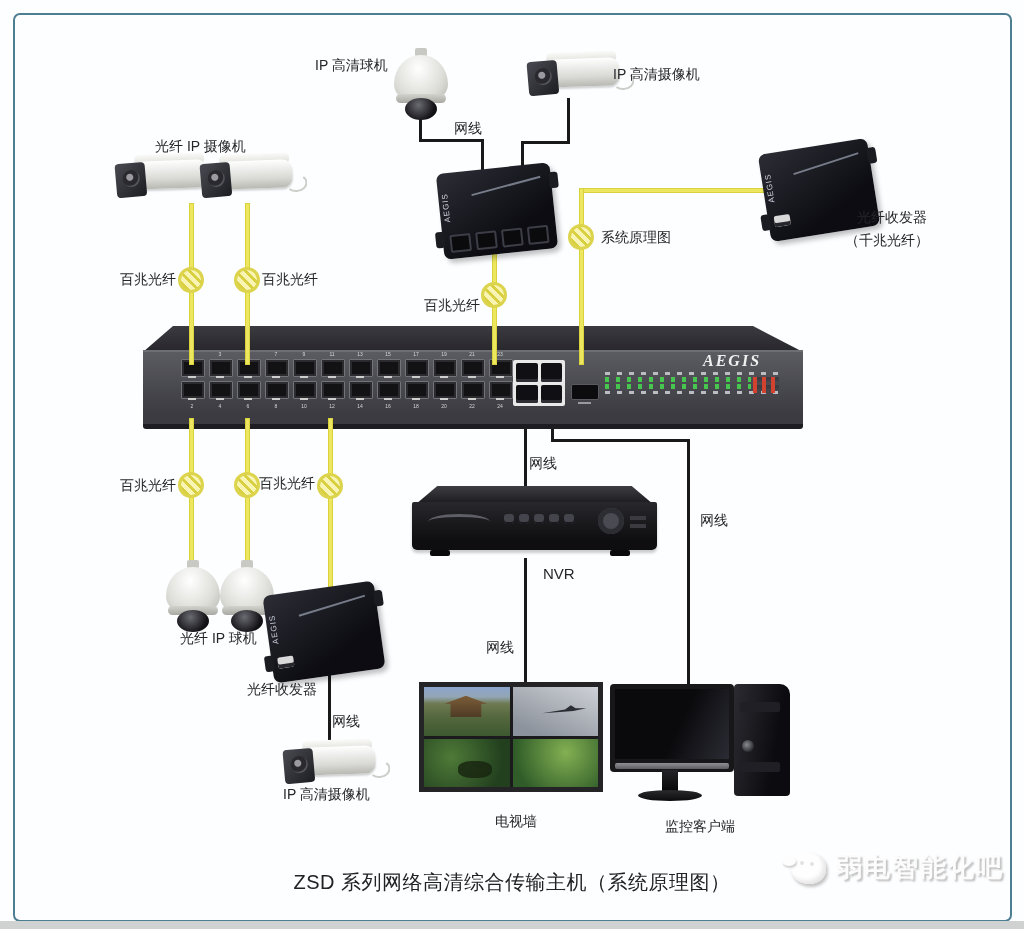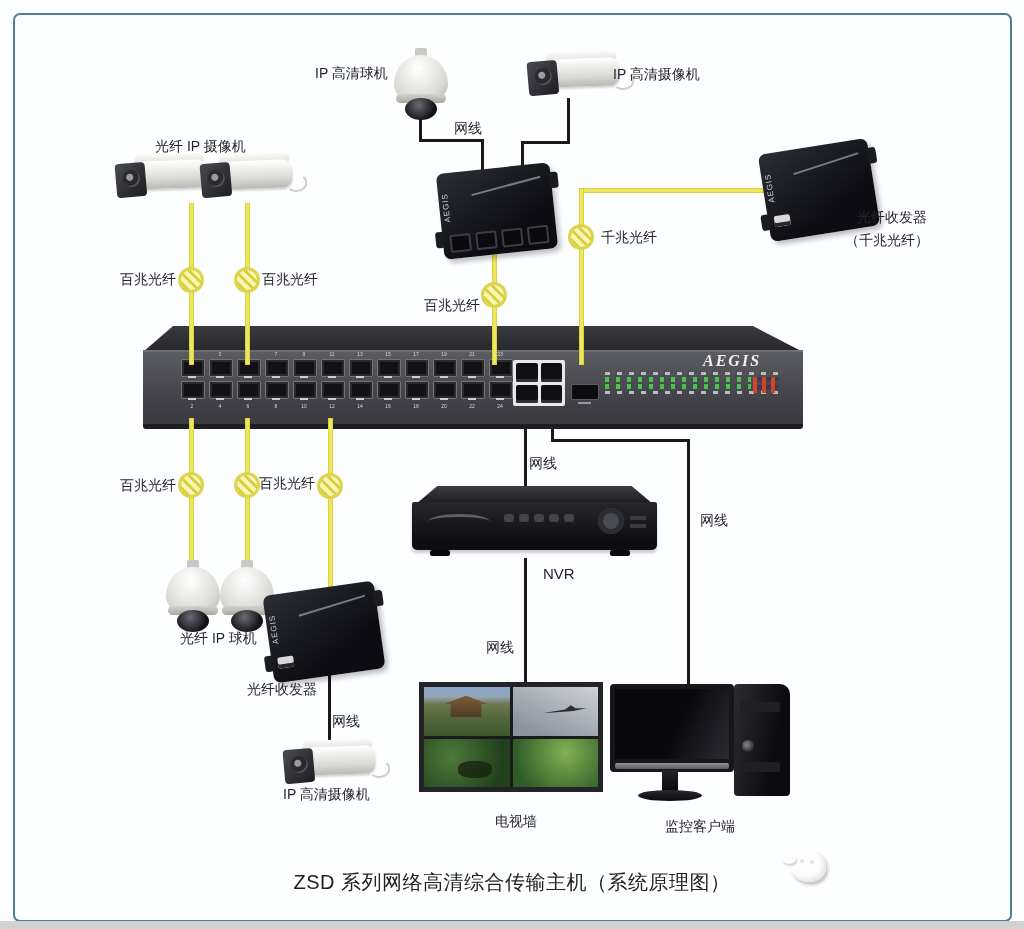--- a/index.html
+++ b/index.html
@@ -416,25 +416,25 @@
 
   <div class="monitor">
     <div class="mon-screen"></div>
     <div class="mon-chin"></div>
   </div>
   <div class="mon-neck"></div>
   <div class="mon-base"></div>
   <div class="tower"></div>
 
   <div class="lbl" style="left:155px;top:138px">光纤 IP 摄像机</div>
-  <div class="lbl" style="left:315px;top:65px">IP 高清球机</div>
+  <div class="lbl" style="left:315px;top:57px">IP 高清球机</div>
   <div class="lbl" style="left:454px;top:120px">网线</div>
   <div class="lbl" style="left:613px;top:66px">IP 高清摄像机</div>
   <div class="lbl" style="left:424px;top:297px">百兆光纤</div>
-  <div class="lbl" style="left:601px;top:229px">千兆光纤</div>
+  <div class="lbl" style="left:601px;top:229px">系统原理图</div>
   <div class="lbl" style="left:857px;top:209px">光纤收发器</div>
   <div class="lbl" style="left:845px;top:232px">（千兆光纤）</div>
   <div class="lbl" style="left:120px;top:271px">百兆光纤</div>
   <div class="lbl" style="left:262px;top:271px">百兆光纤</div>
   <div class="lbl" style="left:120px;top:477px">百兆光纤</div>
   <div class="lbl" style="left:259px;top:475px">百兆光纤</div>
   <div class="lbl" style="left:180px;top:630px">光纤 IP 球机</div>
   <div class="lbl" style="left:247px;top:681px">光纤收发器</div>
   <div class="lbl" style="left:332px;top:713px">网线</div>
   <div class="lbl" style="left:283px;top:786px">IP 高清摄像机</div>
@@ -442,16 +442,17 @@
   <div class="lbl" style="left:543px;top:565px;font-size:15px">NVR</div>
   <div class="lbl" style="left:486px;top:639px">网线</div>
   <div class="lbl" style="left:495px;top:813px">电视墙</div>
   <div class="lbl" style="left:700px;top:512px">网线</div>
   <div class="lbl" style="left:665px;top:818px">监控客户端</div>
 
   <div class="title">ZSD 系列网络高清综合传输主机（系统原理图）</div>
 
   <div class="watermark">
     <div class="wm-icon"></div>
+    <div class="wm-text">弱电智能化吧</div>
   </div>
 
   <div class="bottom-strip"></div>
 </div>
 
 </body></html>

